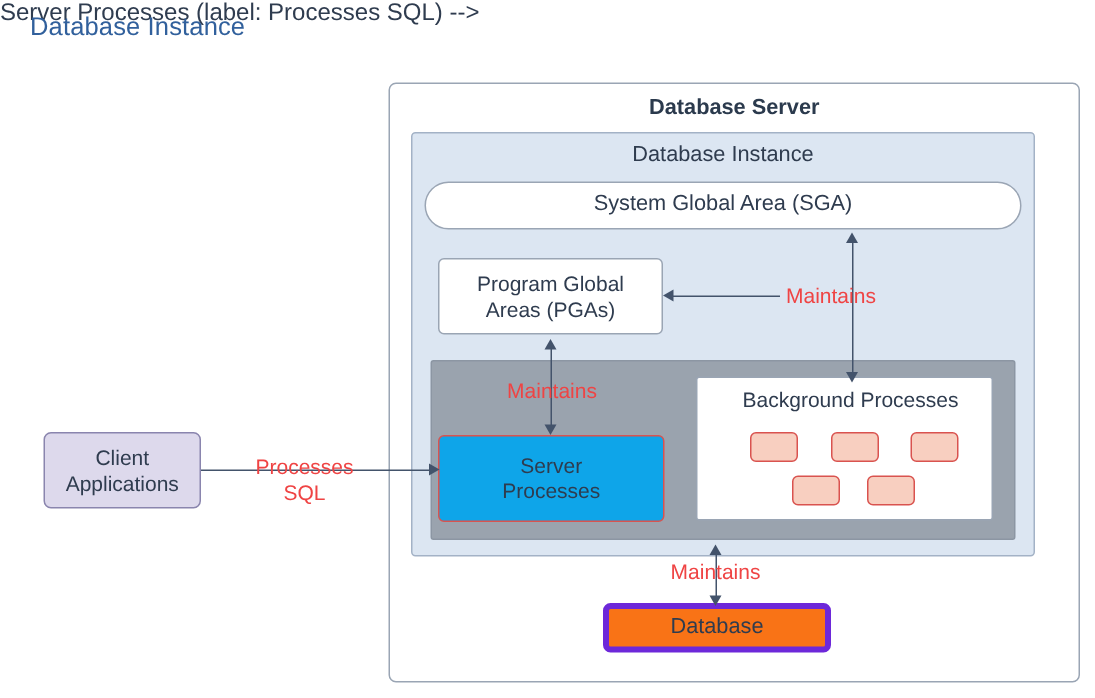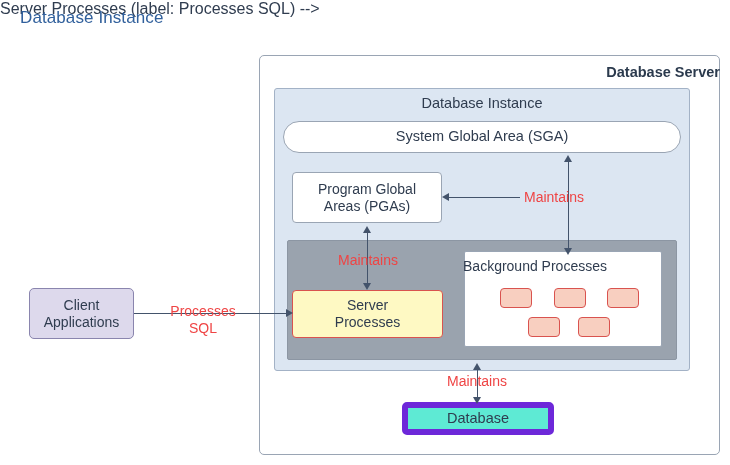--- a/index.html
+++ b/index.html
@@ -46,21 +46,21 @@
     height: 400px;
     background: #ffffff;
     border: 1px solid #9aa5b4;
     border-radius: 5px;
   }
   #db-server-title {
     position: absolute;
     left: 259px;
     top: 64px;
     width: 461px;
-    text-align: right;
+    text-align: center;
     font-size: 14.5px;
     font-weight: bold;
     color: #2b3a4d;
   }
 
   
   #db-instance {
     left: 274px;
     top: 88px;
     width: 416px;
@@ -112,41 +112,41 @@
     background: #9aa3ae;
     border: 1px solid #8c96a3;
     border-radius: 2px;
   }
 
   
   #server-processes {
     left: 292px;
     top: 290px;
     width: 151px;
-    height: 48px;
-    background: #fef9c3;
+    height: 58px;
+    background: #0ea5e9;
     border: 1.5px solid #d9534f;
     border-radius: 4px;
     font-size: 14px;
   }
 
   
   #bg-processes {
     left: 464px;
     top: 251px;
     width: 198px;
     height: 96px;
     background: #ffffff;
     border: 1px solid #9aa5b4;
     border-radius: 2px;
     display: block;
   }
   #bg-processes-title {
     position: absolute;
-    left: 436px;
+    left: 468px;
     top: 258px;
     width: 198px;
     text-align: center;
     font-size: 14px;
     color: #2f3c4f;
   }
   .mini-proc {
     position: absolute;
     width: 32px;
     height: 20px;
@@ -155,22 +155,22 @@
     border-radius: 4px;
     box-sizing: border-box;
   }
 
   
   #database {
     left: 402px;
     top: 402px;
     width: 152px;
     height: 33px;
-    background: #5eead4;
-    border: 6px solid #6d28d9;
+    background: #f97316;
+    border: 4px solid #6d28d9;
     border-radius: 5px;
     font-size: 14.5px;
   }
 
   
   #client-apps {
     left: 29px;
     top: 288px;
     width: 105px;
     height: 51px;

